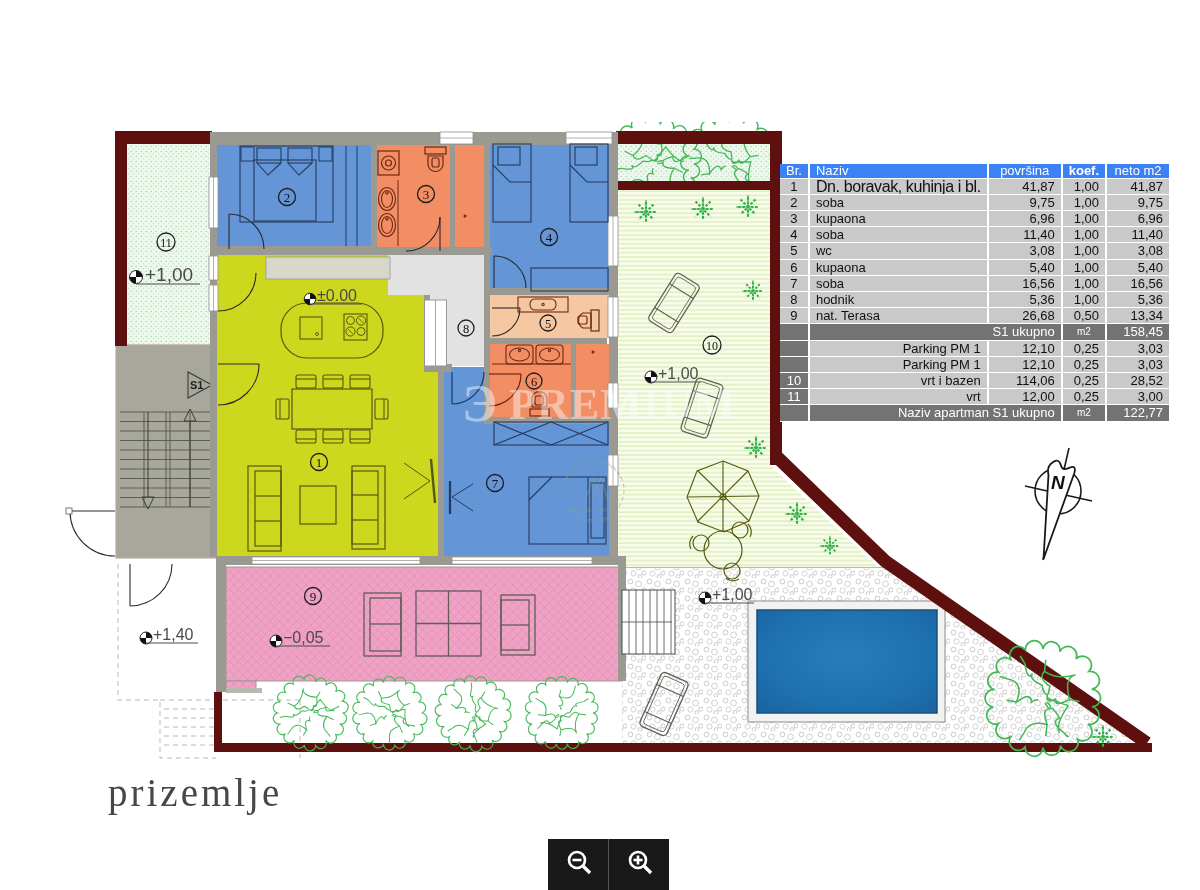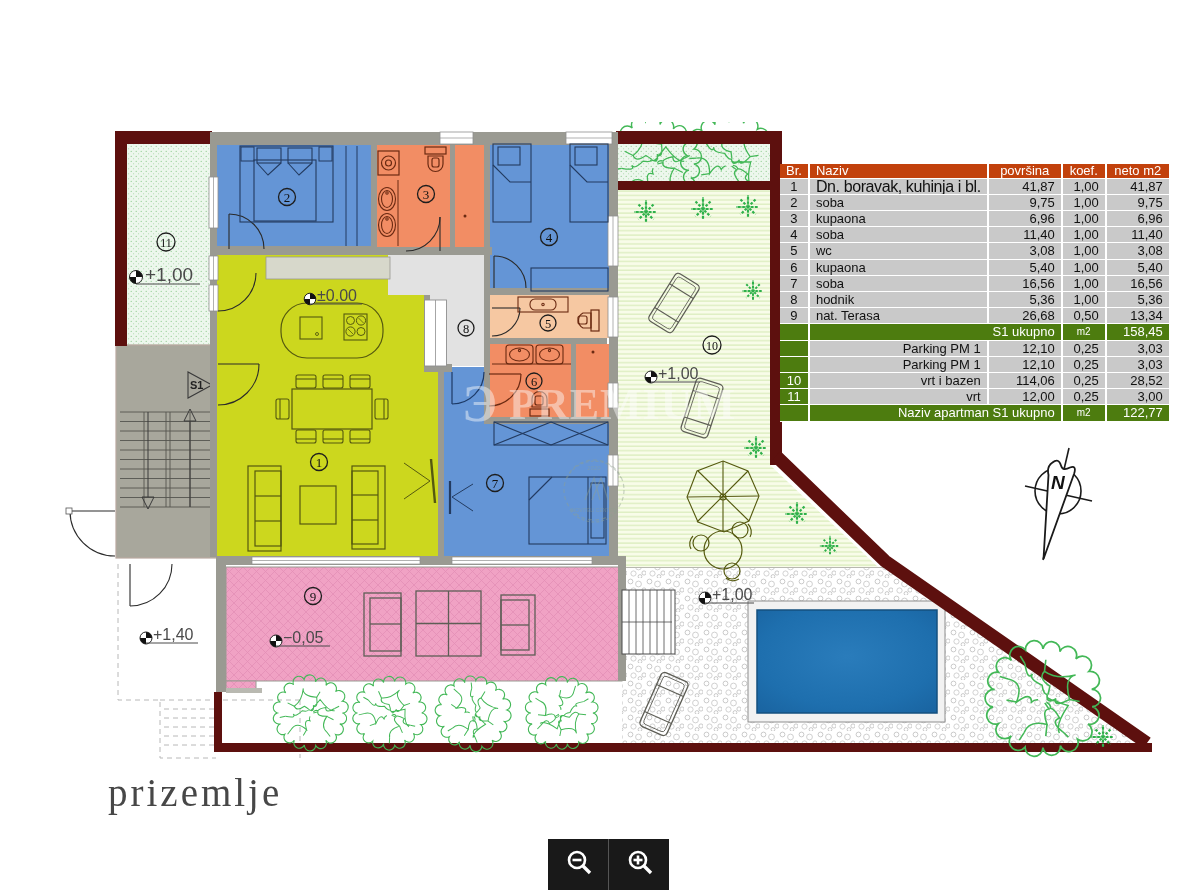--- a/index.html
+++ b/index.html
@@ -1,27 +1,27 @@
 <!DOCTYPE html>
 <html><head>
 <meta charset="utf-8">
 <style>
   html,body{margin:0;padding:0;background:#fff;}
   #page{position:relative;width:1200px;height:890px;background:#fff;overflow:hidden;font-family:"Liberation Sans",sans-serif;}
   #plan{position:absolute;left:0;top:0;}
   table.areas{position:absolute;left:780px;top:164px;border-collapse:collapse;font-family:"Liberation Sans",sans-serif;font-size:13px;color:#111;}
   table.areas td{padding:0 6px;height:15.2px;line-height:15.2px;border-bottom:1px solid #fff;border-right:2px solid #fff;background:#c9c9c9;white-space:nowrap;overflow:hidden;}
-  table.areas tr.hd td{background:#c2410c;color:#fff;height:13.5px;line-height:13.5px;}
-  table.areas td.dk{background:#4d7c0f;color:#fff;}
+  table.areas tr.hd td{background:#3b82f6;color:#fff;height:13.5px;line-height:13.5px;}
+  table.areas td.dk{background:#737373;color:#fff;}
   table.areas td.num{text-align:right;}
   table.areas td.ctr{text-align:center;}
   .c-br{width:12px;}
   .c-nz{width:125px;}
   .c-po{width:60px;}
-  .c-ko{width:30px;}
+  .c-ko{width:30px;font-weight:bold;}
   .c-ne{width:50px;}
   #stan{position:absolute;left:845px;top:476px;font-family:"Liberation Serif",serif;font-size:28px;font-weight:bold;color:#4d4d4d;letter-spacing:5.5px;}
   #prizemlje{position:absolute;left:108px;top:770px;font-family:"Liberation Serif",serif;font-size:39px;color:#474747;letter-spacing:3px;}
   #zoombtns{position:absolute;left:548px;top:839px;width:121px;height:51px;background:#191919;display:flex;}
   #zoombtns .zb{width:60px;height:51px;position:relative;}
   #zoombtns .zb+ .zb{border-left:1px solid #555;}
 </style>
 </head>
 <body>
 <div id="page">

